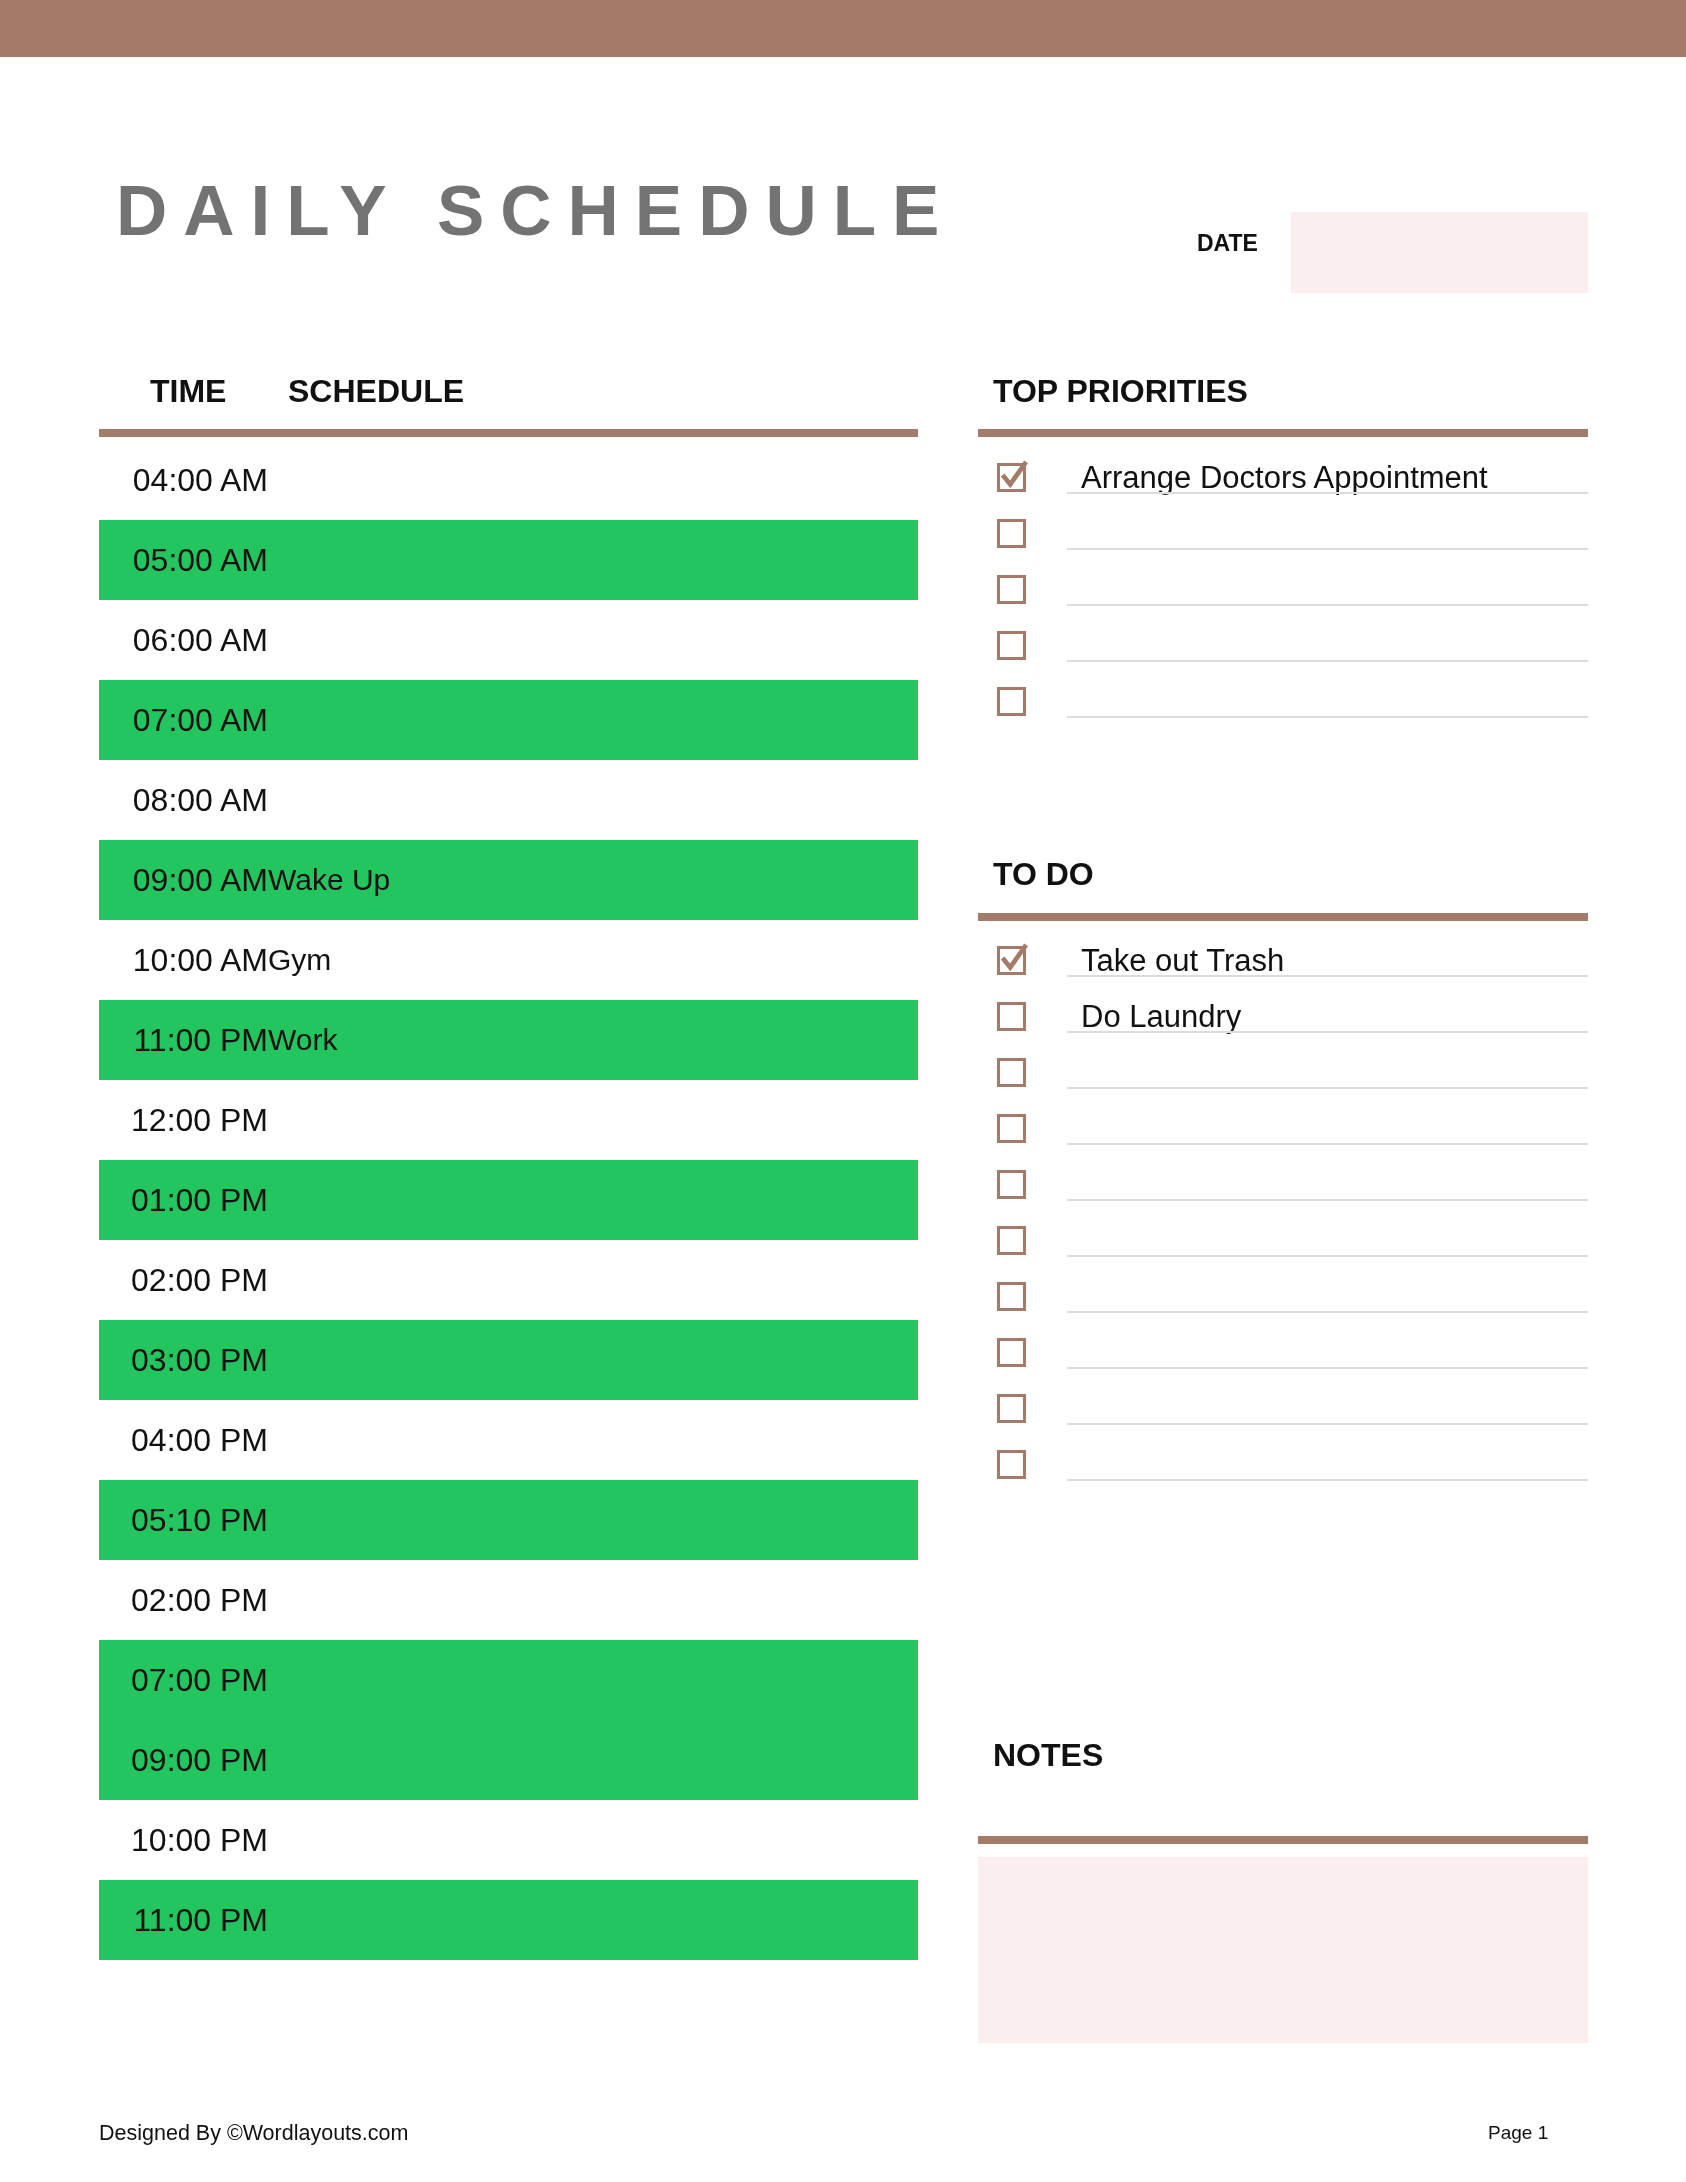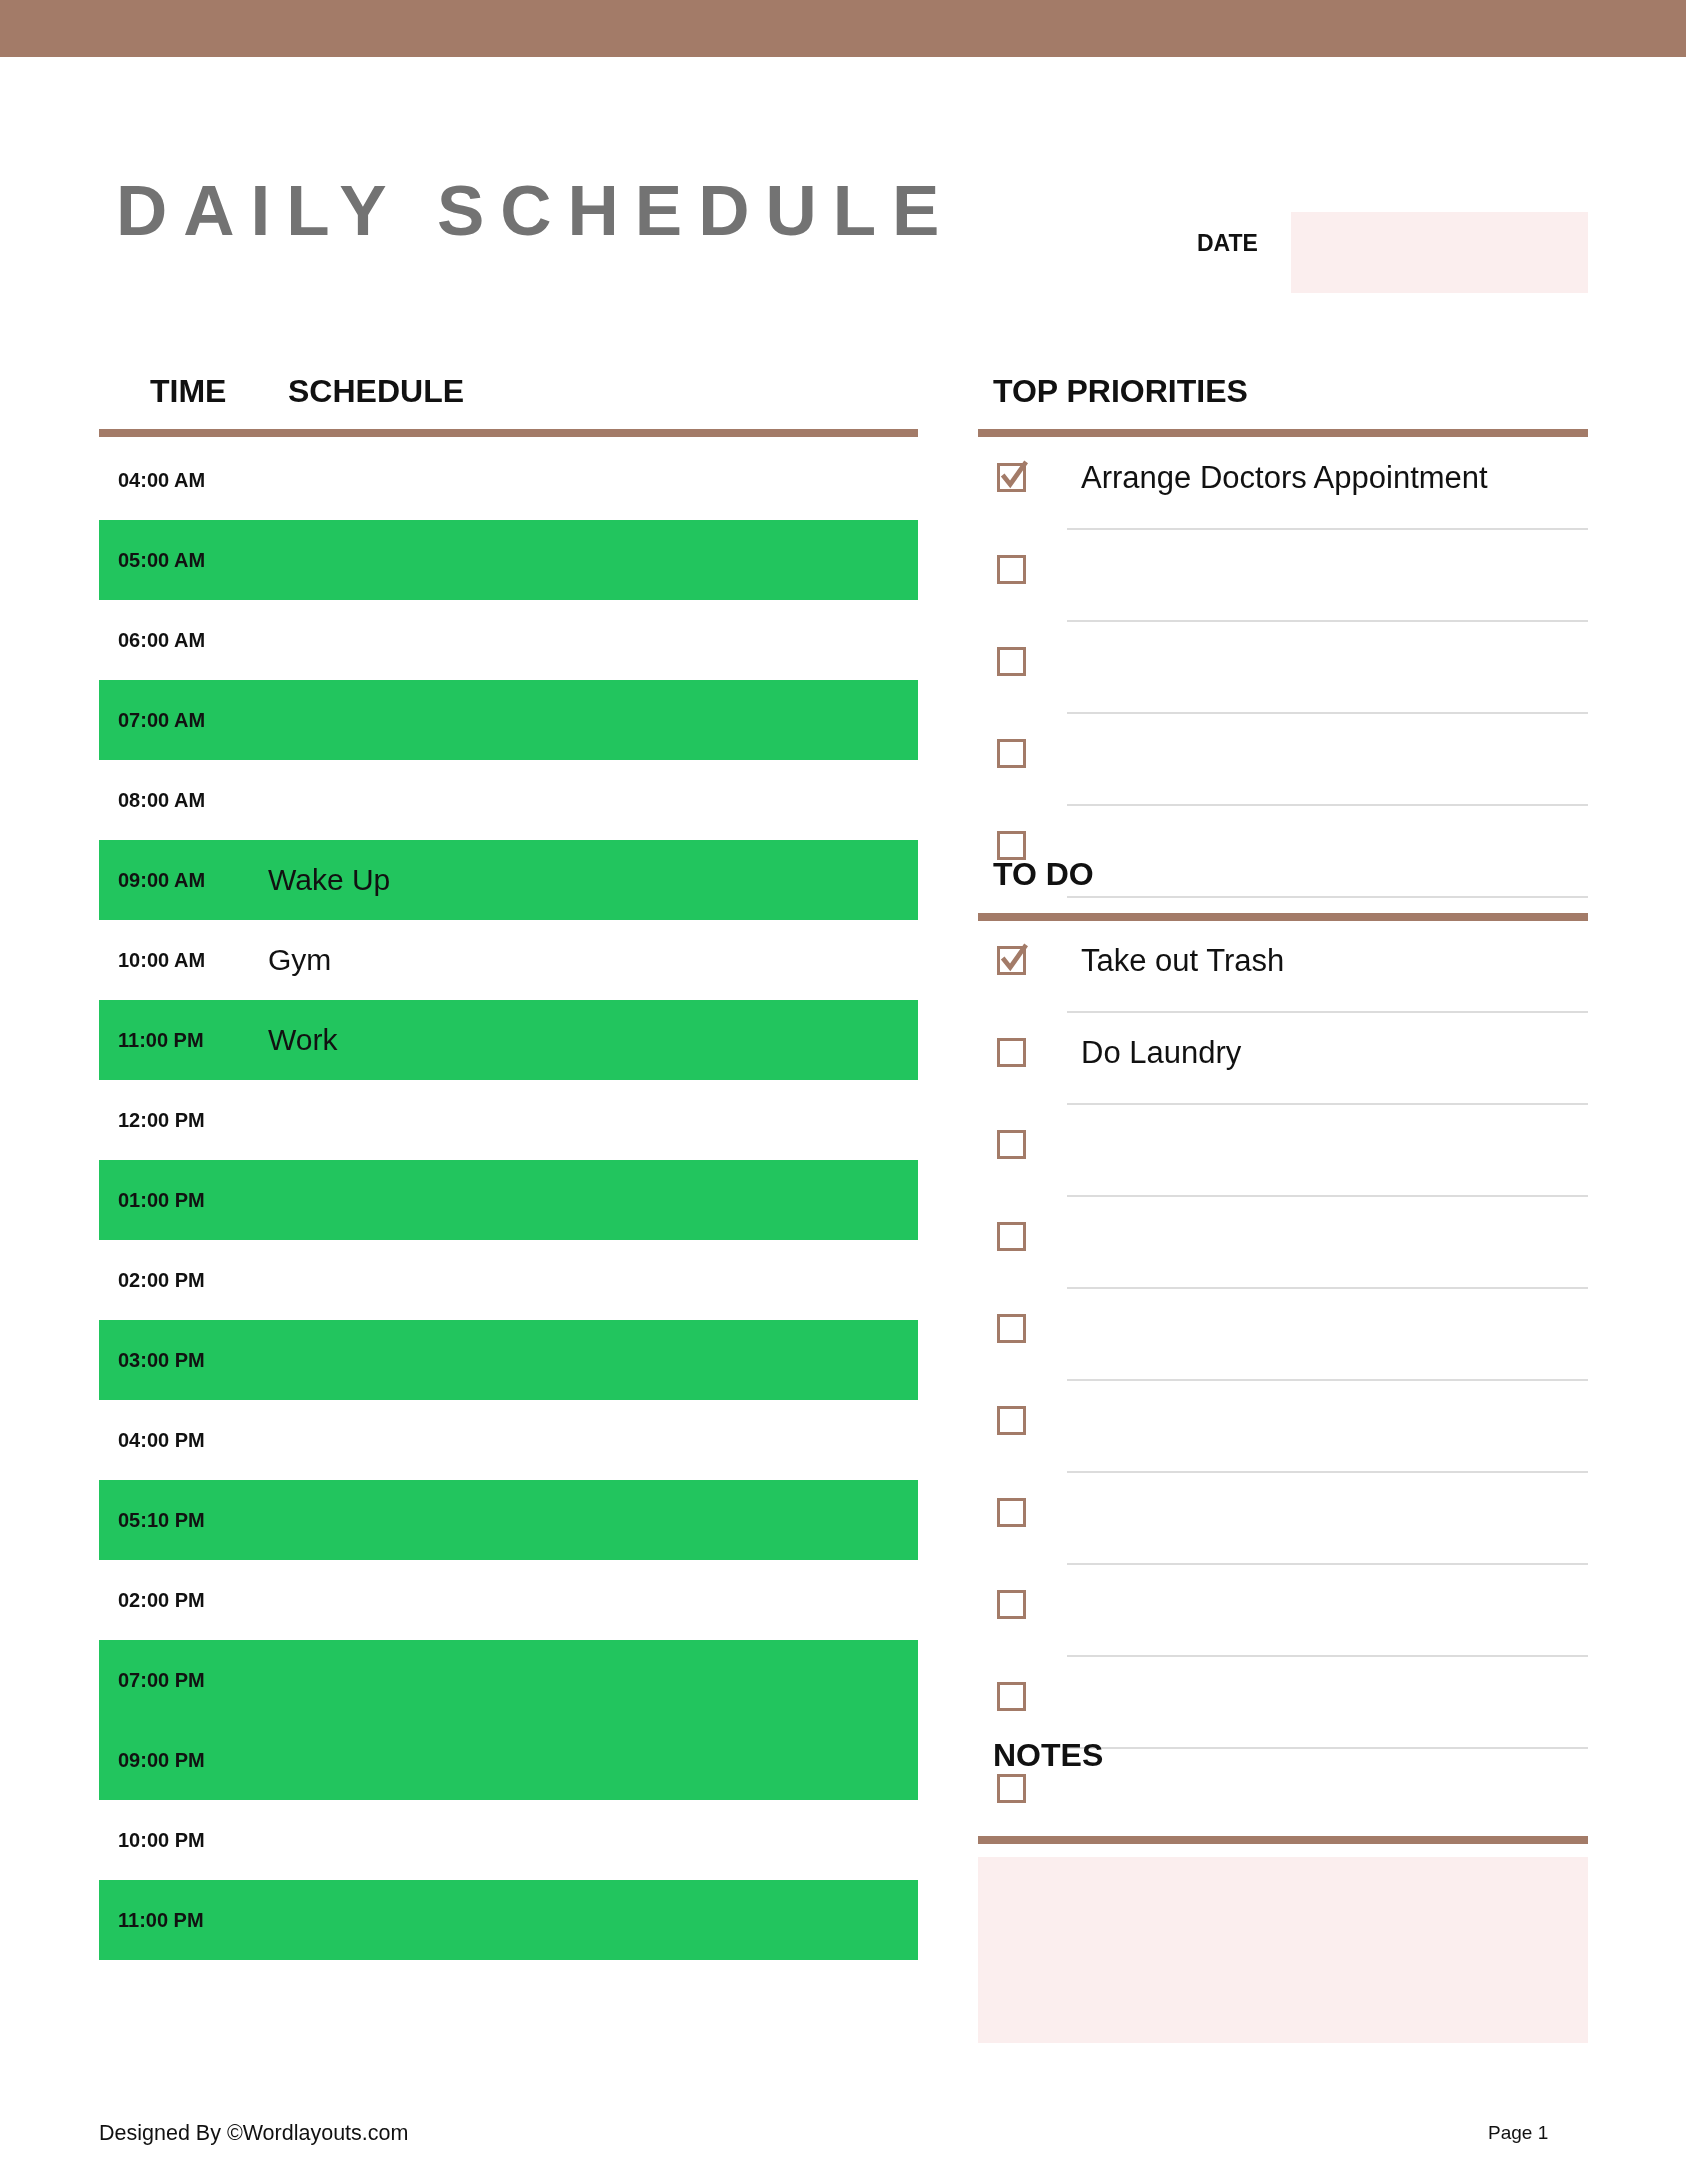--- a/index.html
+++ b/index.html
@@ -15,25 +15,25 @@
   }
   .date-label { position:absolute; left:1197px; top:223px; font-size:23px; font-weight:700; line-height:41px; }
   .date-box { position:absolute; left:1291px; top:212px; width:297px; height:81px; background:#fbeeee; border:none; }
 
   .col-head { position:absolute; font-size:32px; font-weight:700; line-height:41px; white-space:nowrap; }
   .bar { position:absolute; height:8.4px; background:#a37b68; }
 
   .sched { position:absolute; left:99px; top:440px; width:819px; }
   .srow { height:80px; display:flex; align-items:center; position:relative; }
   .srow.alt { background:#22c55e; }
-  .stime { width:169px; padding-left:19px; font-size:20px; font-weight:700; box-sizing:border-box; white-space:nowrap; }
+  .stime { width:169px; padding-left:19px; font-size:32px; font-weight:400; box-sizing:border-box; white-space:nowrap;text-align:right; }
   .sdesc { font-size:30px; font-weight:400; padding-left:0; white-space:nowrap; }
 
   .list { position:absolute; left:978px; width:610px; }
-  .lrow { height:92px; position:relative; }
+  .lrow { height:56px; position:relative; }
   .lrow .cb {
     position:absolute; left:19px; top:25px; width:22.5px; height:22.5px;
     border:3.7px solid #a37b68; background:#fff;
   }
   .lrow .cb svg { position:absolute; left:-1.9px; top:-5.6px; }
   .lrow .ltext { position:absolute; left:103px; top:0; height:80px; line-height:80px; font-size:31px; white-space:nowrap; }
   .lrow .line { position:absolute; left:89px; right:0; bottom:0; height:1.9px; background:#dcdcdc; }
 
   .notes-box { position:absolute; left:978px; top:1857px; width:610px; height:186px; background:#fbeeee; }
   .footer-left { position:absolute; left:99px; top:2119px; font-size:21.5px; line-height:28px; }

